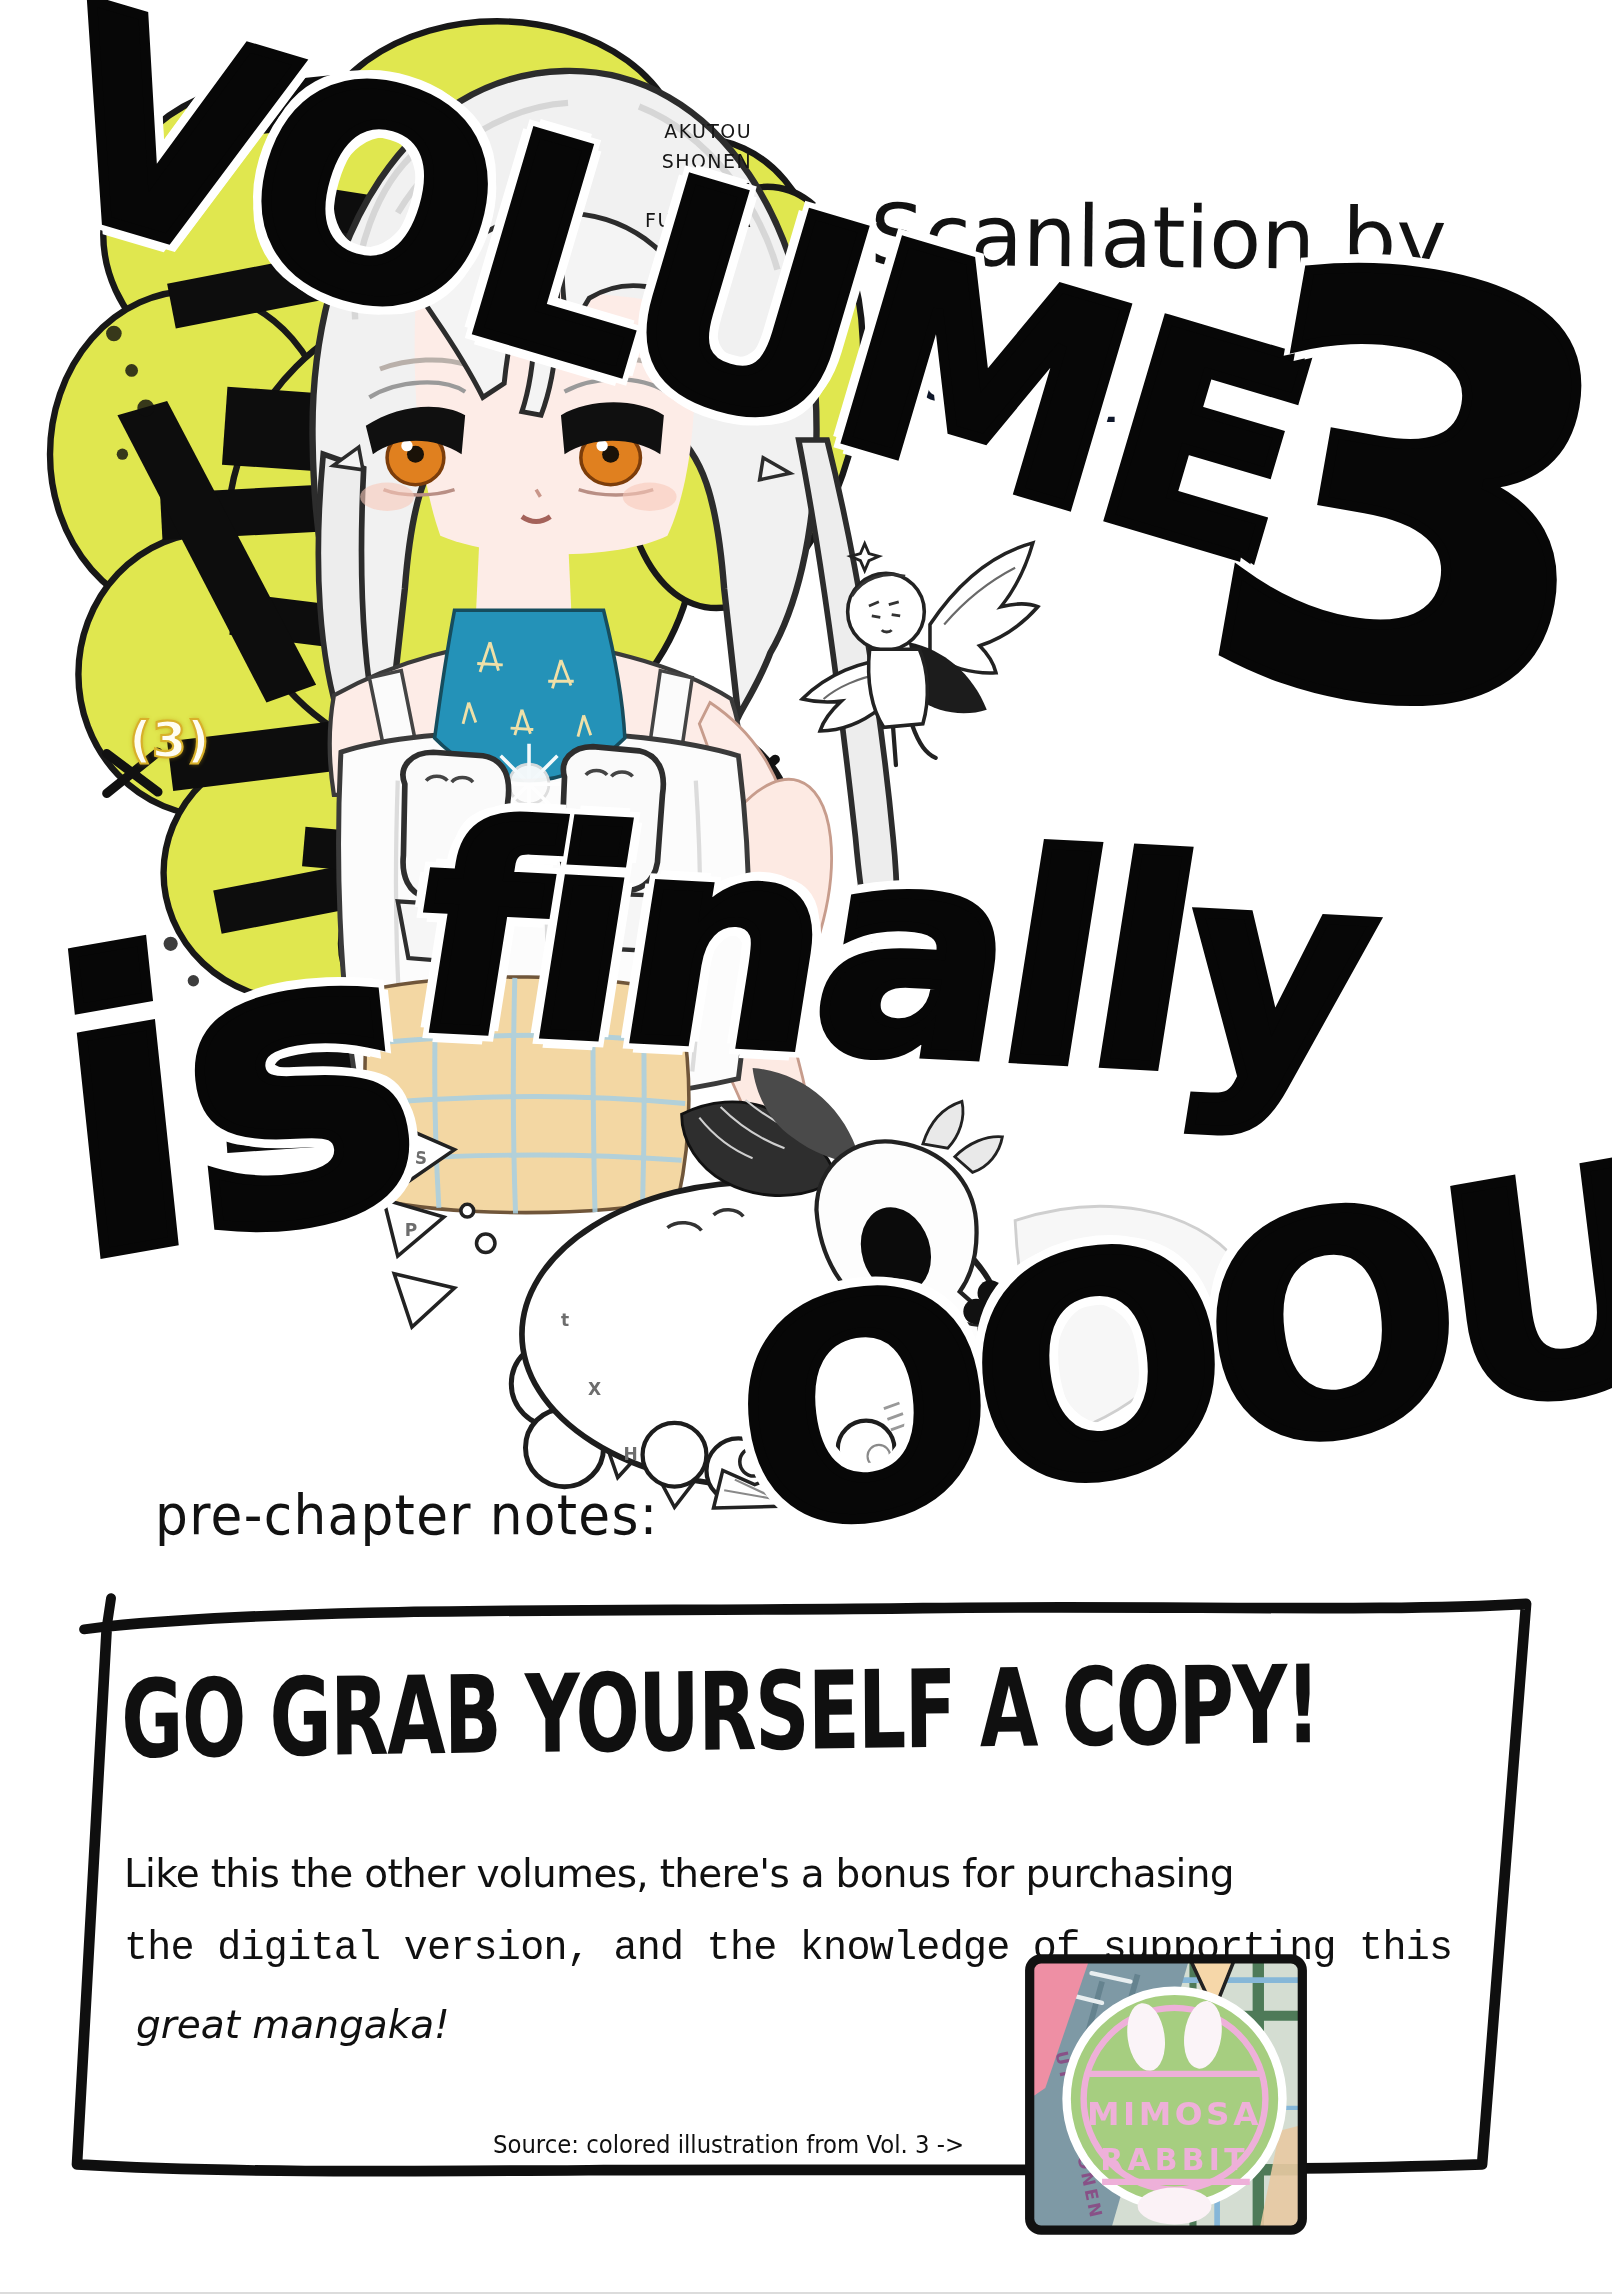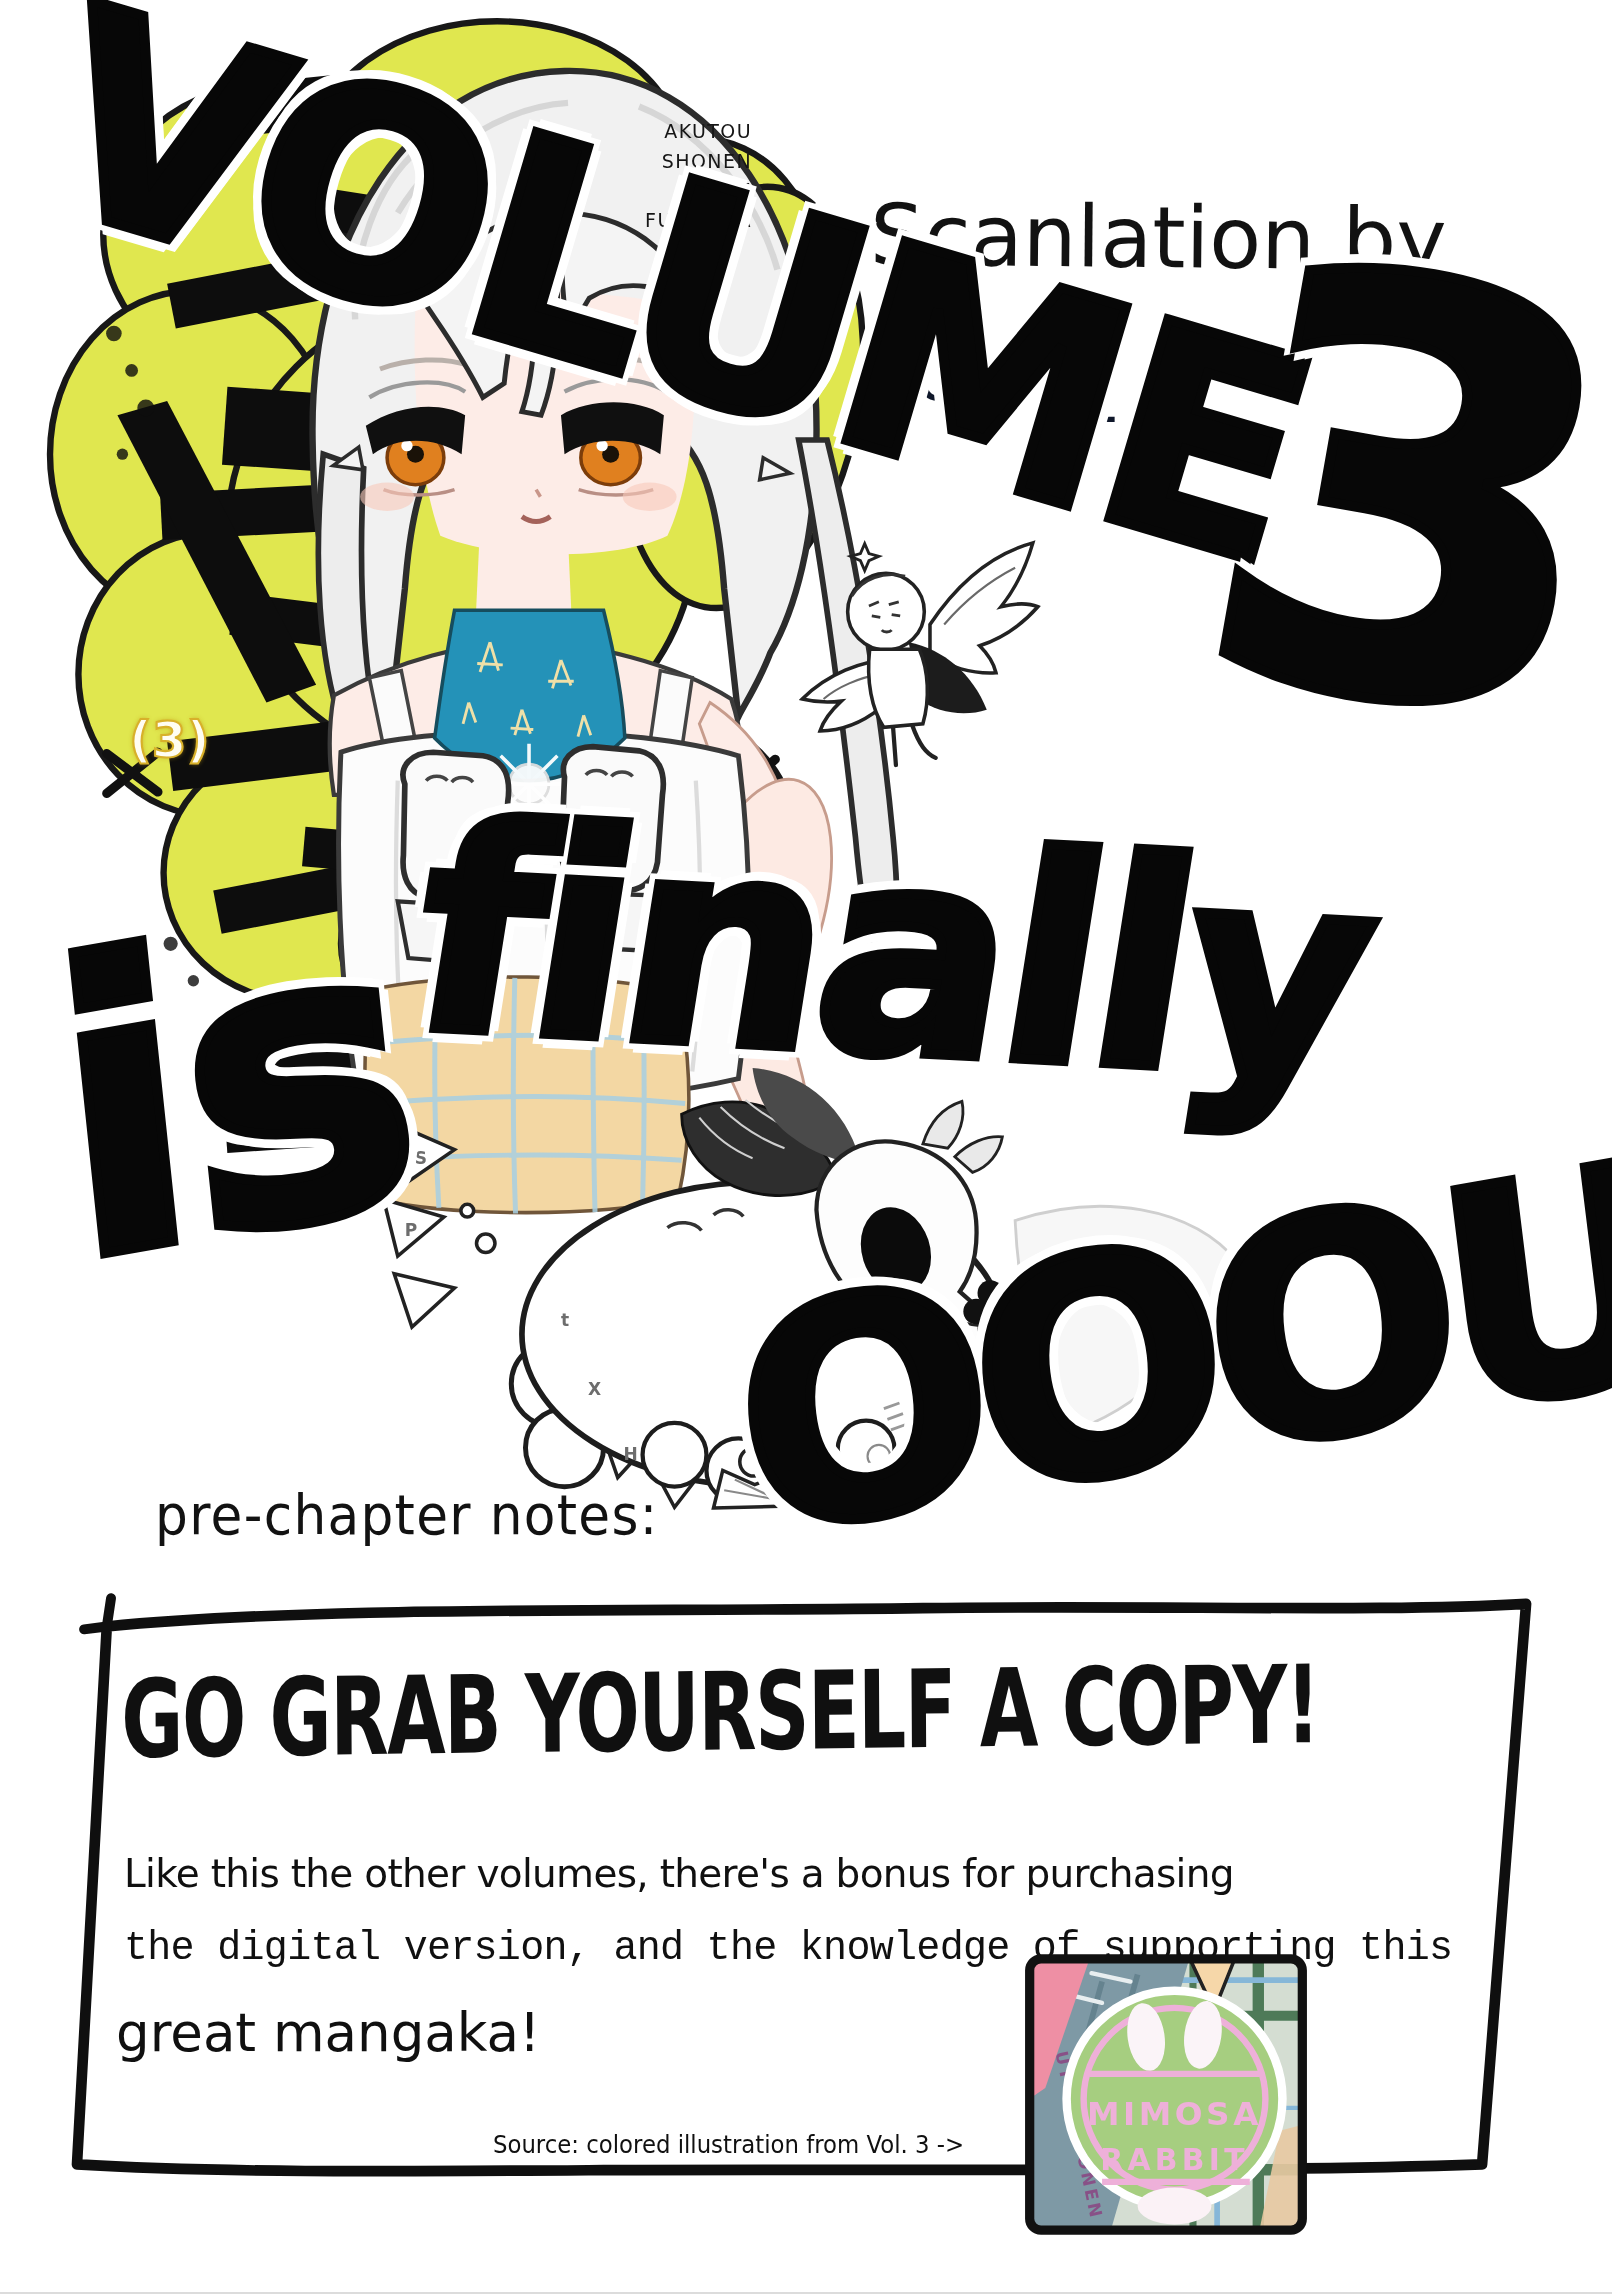--- a/index.html
+++ b/index.html
@@ -45,21 +45,21 @@
   #pre-notes { left:155px; top:1483px; z-index:3; font-size:55px; letter-spacing:1.4px;
                transform:scaleX(.94); transform-origin:0 0; }
 
   #boxborder { z-index:3; }
   .box-text { position:absolute; z-index:4; white-space:nowrap; color:#101010; }
   #bx-heading { left:121px; top:1657px; font-size:108px; font-weight:bold; letter-spacing:-2.1px;
                 transform:scaleX(0.70) rotate(-0.5deg); transform-origin:0 0; }
   #bx-l1 { left:126px; top:1790px; font-size:33px; }
   #bx-l2 { left:124px; top:1851px; font-size:39px; letter-spacing:-0.7px; }
   #bx-l3 { left:124px; top:1926px; font-size:40px; letter-spacing:-0.7px;font-family:Liberation Mono, monospace; }
-  #bx-l4 { left:116px; top:2002px; font-size:53px; }
+  #bx-l4 { left:136px; top:2002px; font-size:39px;font-style:italic; }
   #bx-l5 { left:126px; top:2085px; font-size:33px; letter-spacing:-0.7px; }
   #bx-src { left:493px; top:2131px; font-size:24px; transform:scaleX(.95); transform-origin:0 0; }
 
   #mimosa-figure { position:absolute; left:1024px; top:1953px; width:284px; height:283px; z-index:6; }
 
   #page-edge { position:absolute; left:0; bottom:1.4px; width:100%; height:2.1px;
                background:#c9c9c9; opacity:.65; z-index:7; }
 </style>
 </head>
 <body>

